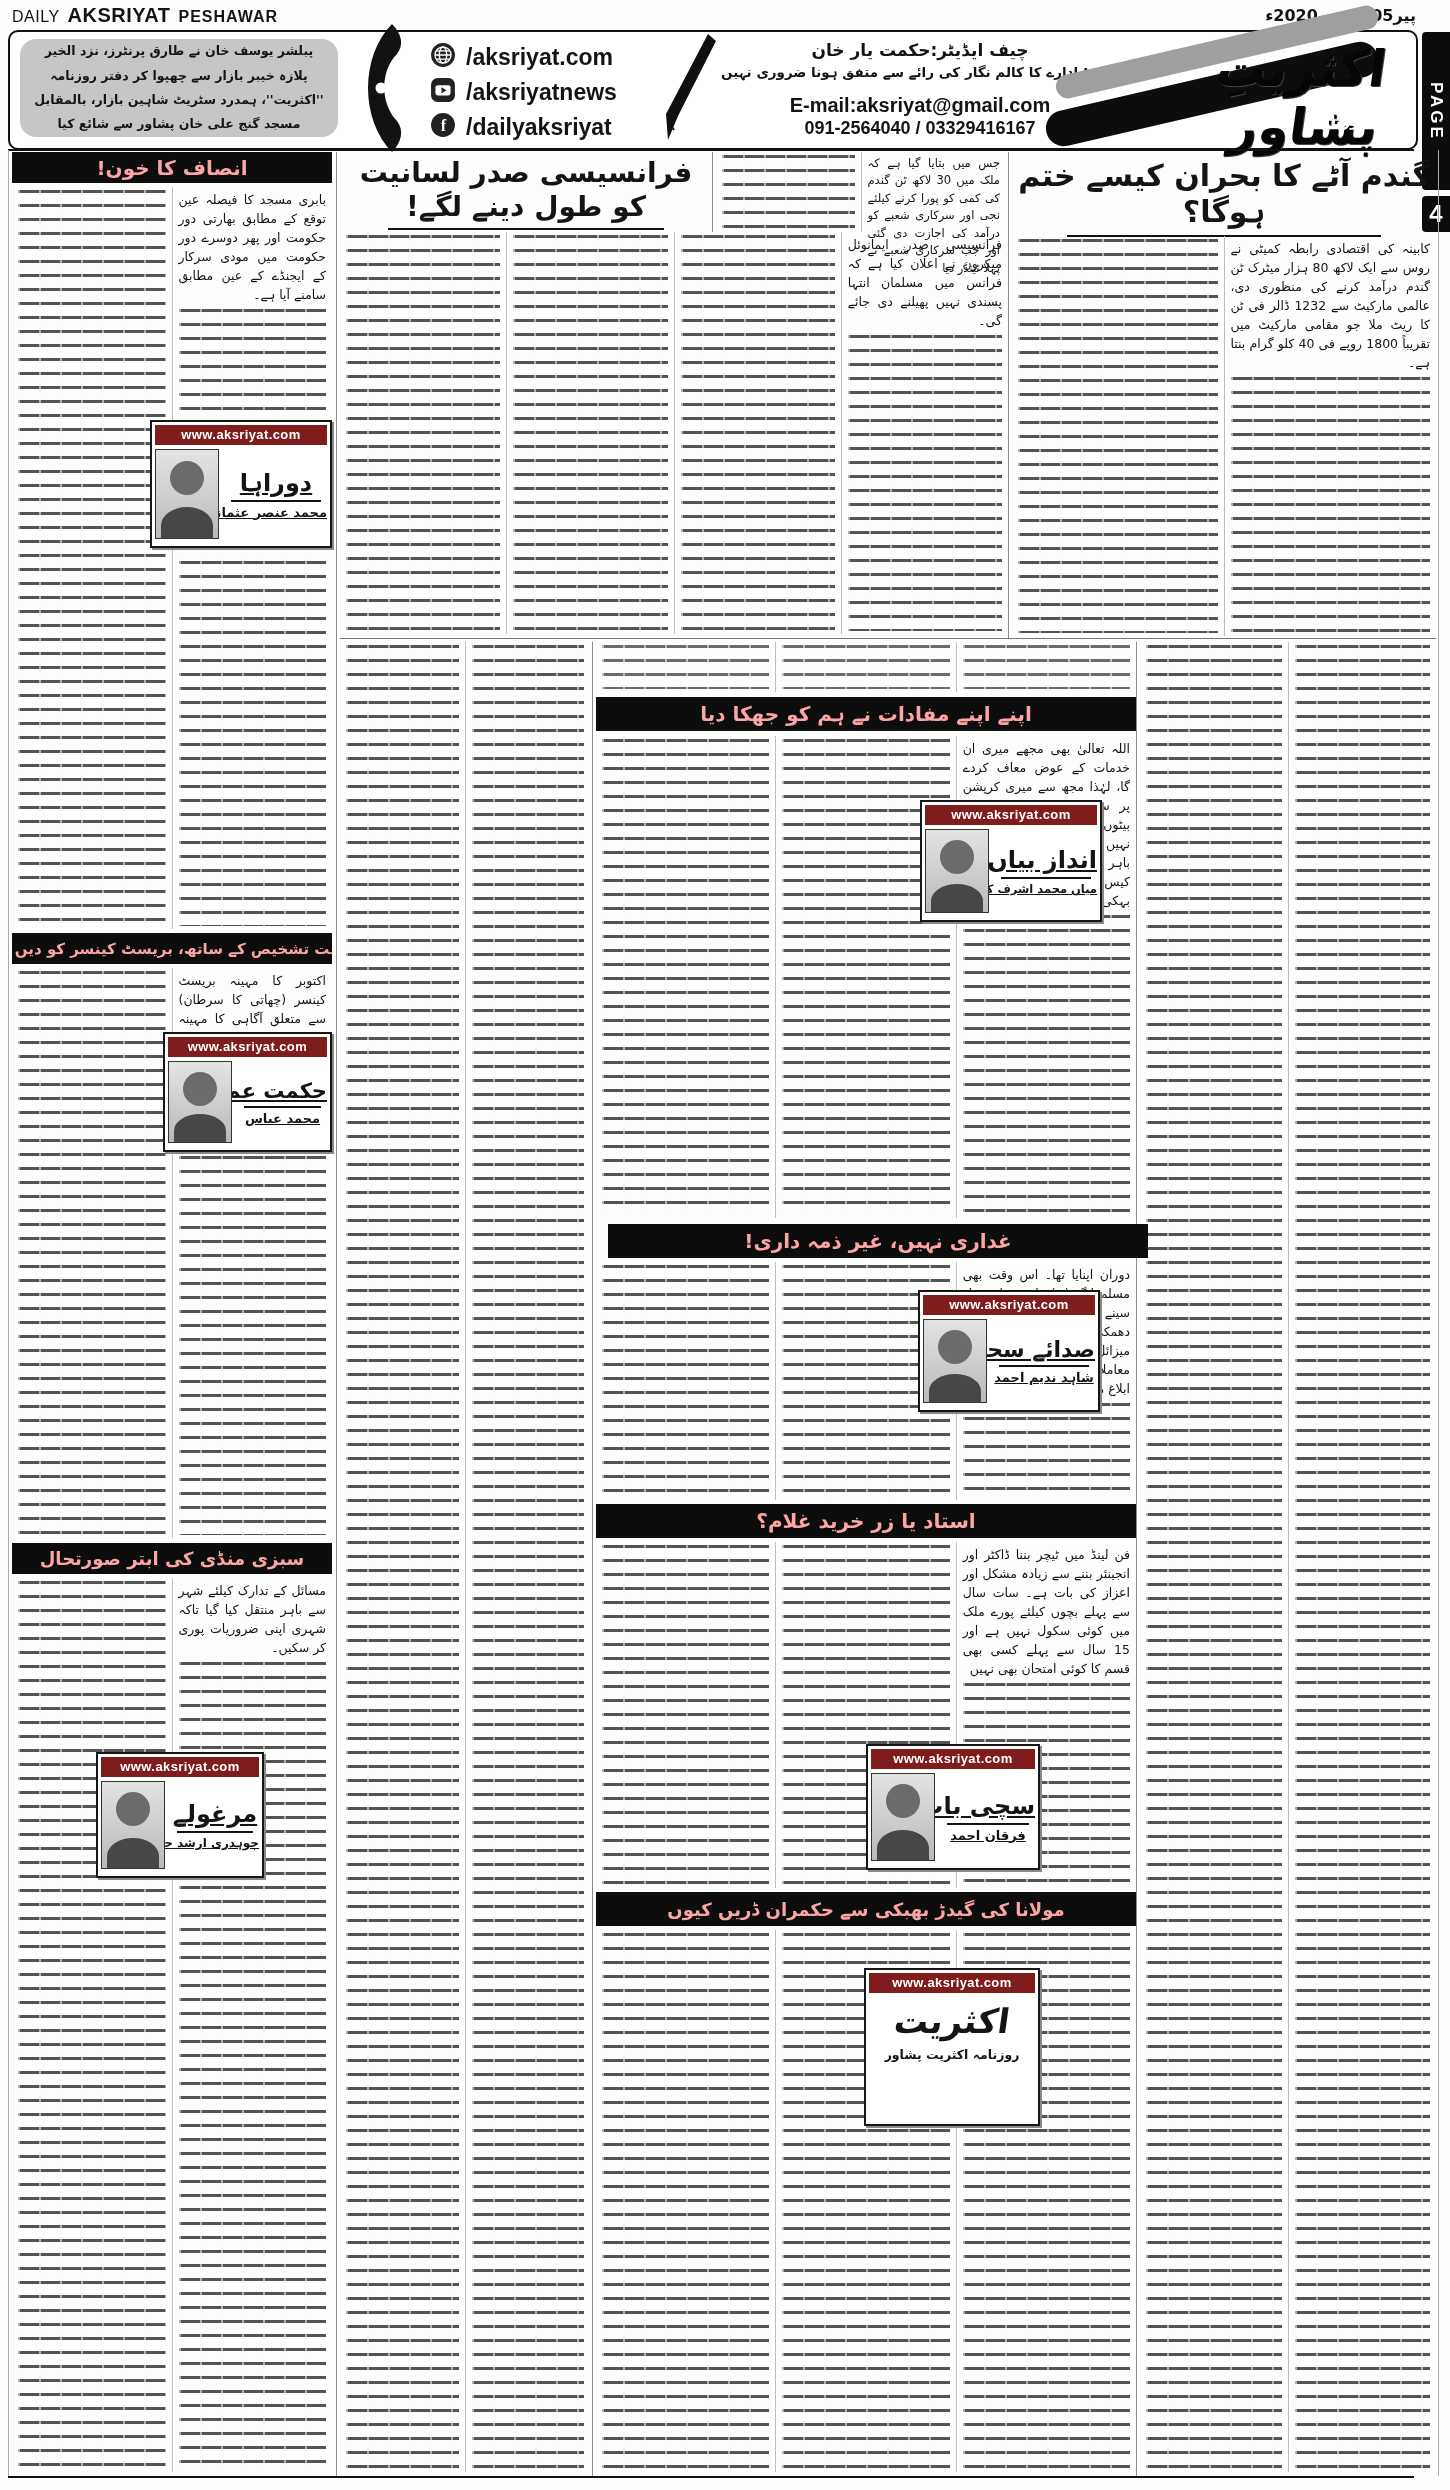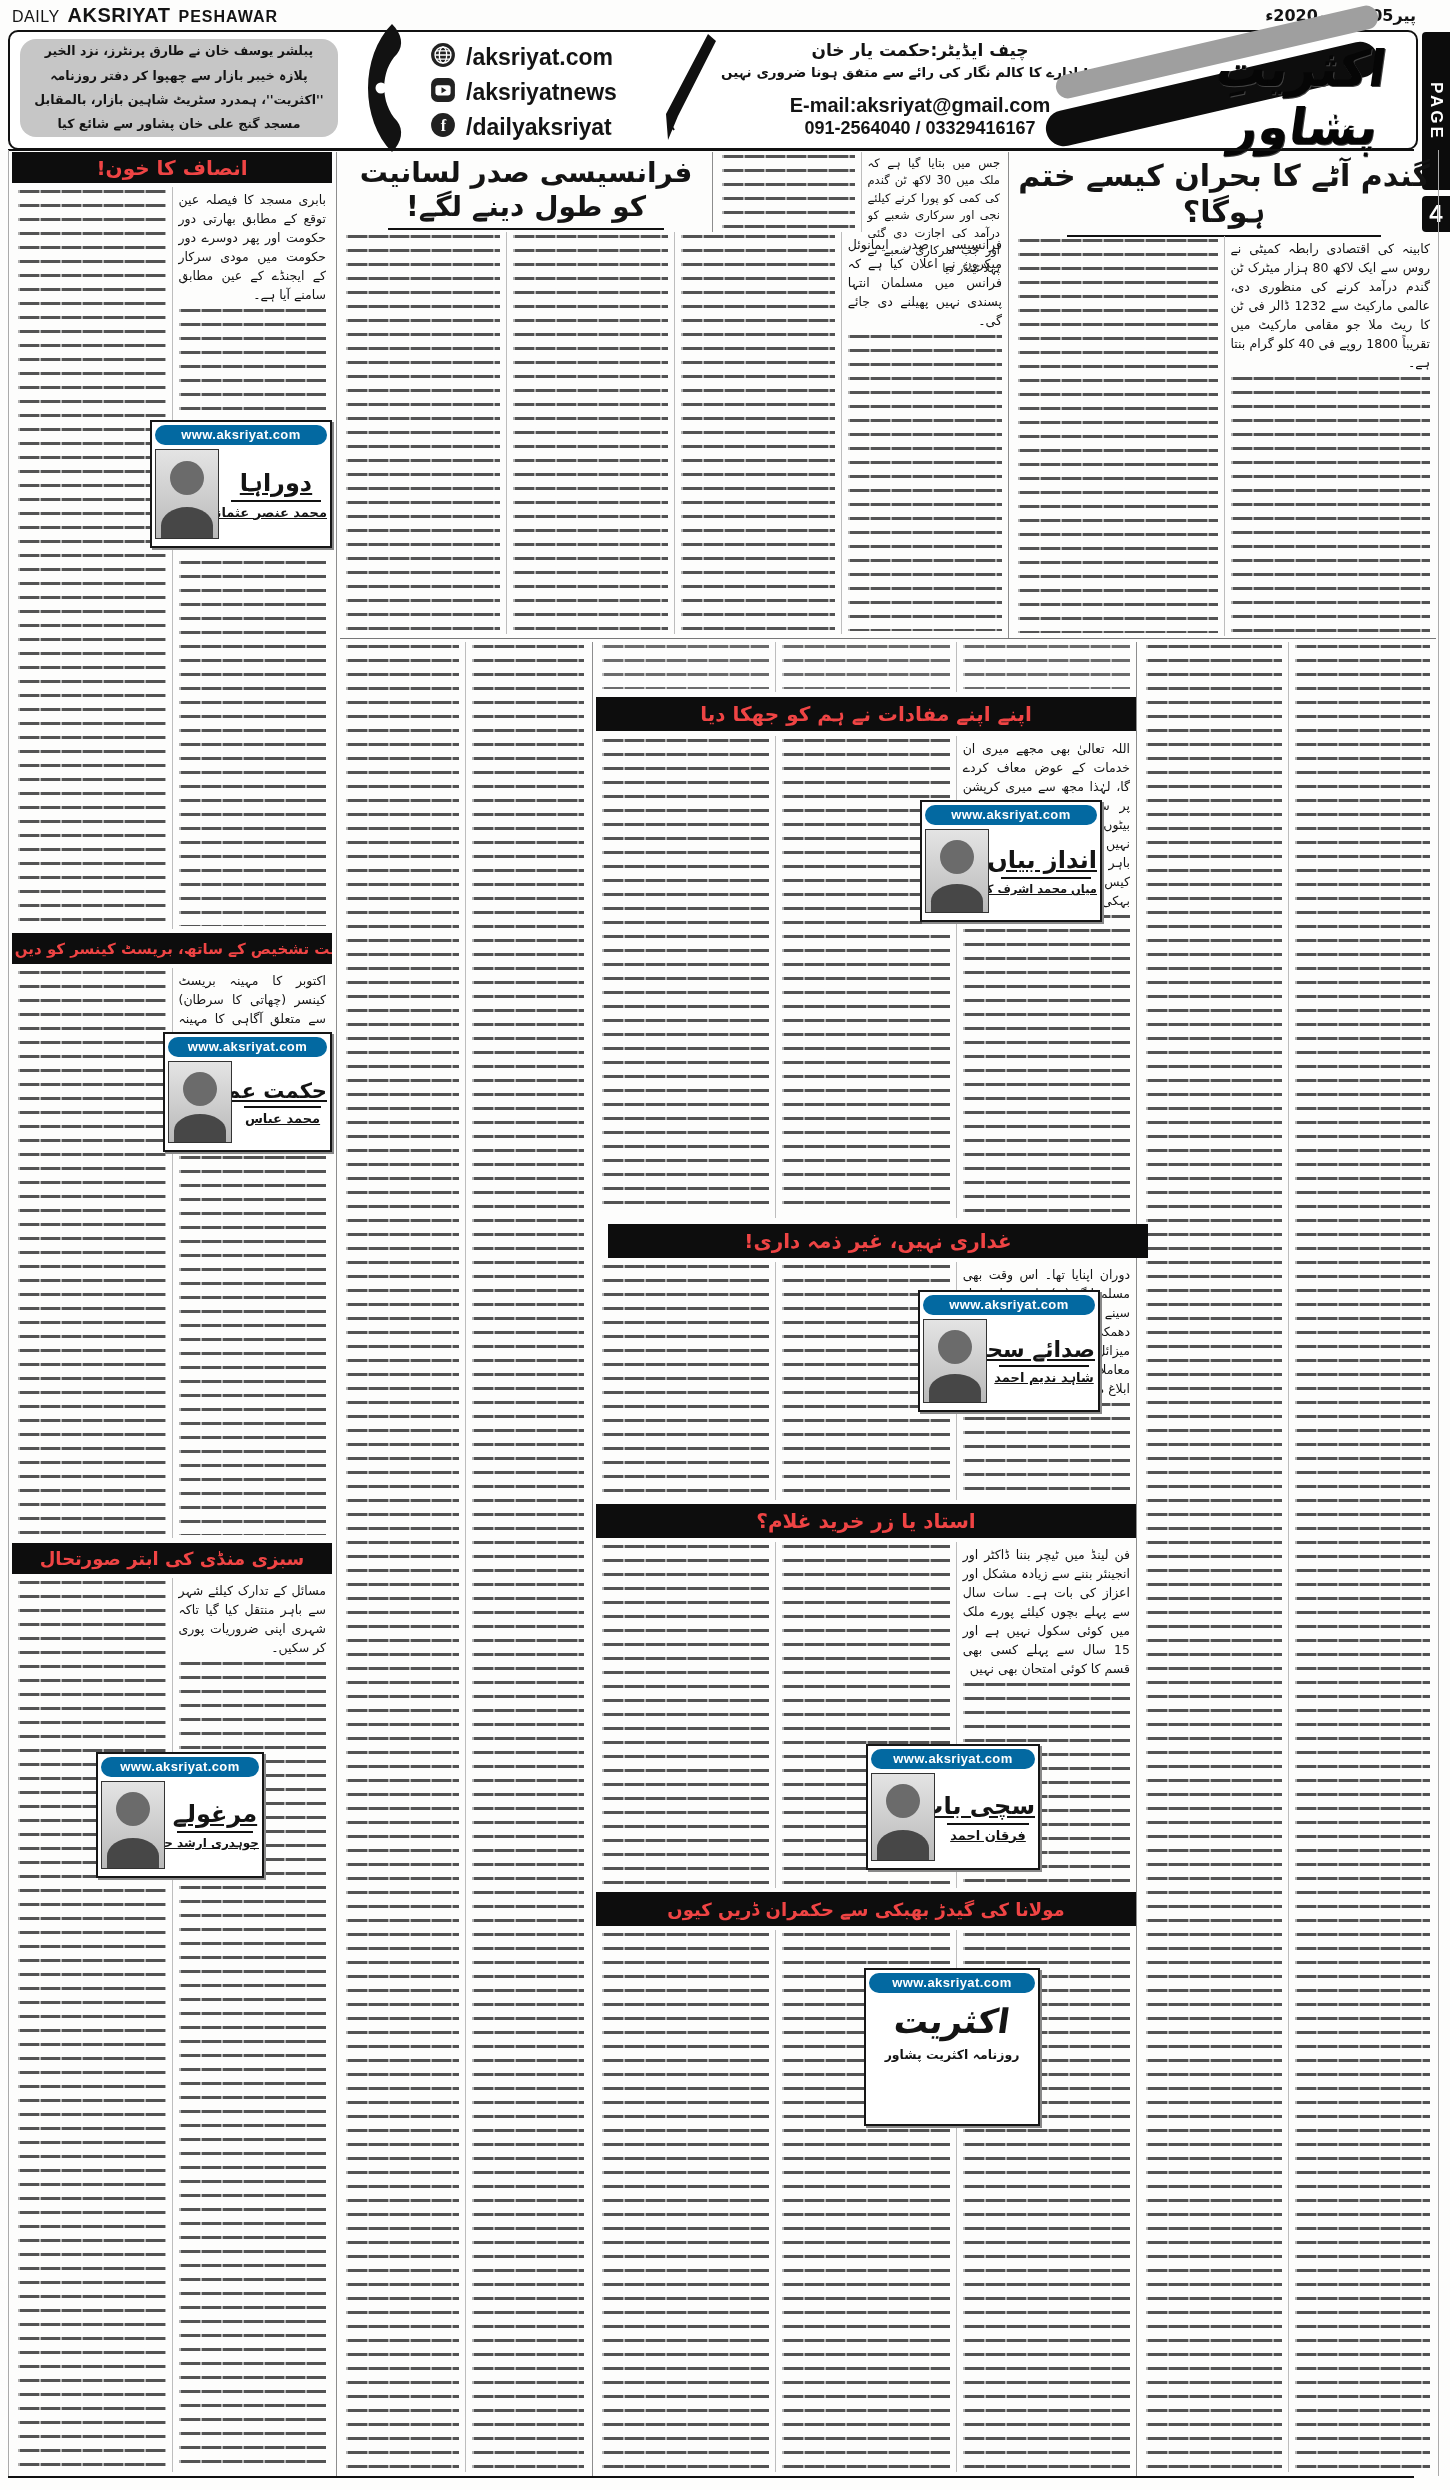--- a/index.html
+++ b/index.html
@@ -47,21 +47,21 @@
         border-radius:4px 0 0 4px;display:flex;align-items:center;justify-content:center;}
   .ptab span{writing-mode:vertical-rl;color:#fff;font:800 17px/1 "Liberation Sans",sans-serif;letter-spacing:3px;}
   .pnum{position:absolute;right:0;top:196px;width:28px;height:36px;background:#0c0c0c;color:#fff;
         font:800 24px/36px "Liberation Sans",sans-serif;text-align:center;border-radius:4px 0 0 4px;}
 
   
   .hrule{position:absolute;background:#111;}
   .vrule{position:absolute;background:#8d8d8d;width:1px;}
 
   
-  .hbar{position:absolute;background:#0d0d0d;color:#ef4444;display:flex;align-items:center;
+  .hbar{position:absolute;background:#0d0d0d;color:#fca5a5;display:flex;align-items:center;
         justify-content:center;font-weight:800;overflow:hidden;white-space:nowrap;}
   
   .oh{position:absolute;text-align:center;}
   .oh .t{font-weight:800;line-height:1.2;}
   .oh .rule{height:2px;background:#111;margin:5px auto 0;width:74%;}
 
   
   .art{position:absolute;}
   .cols{display:flex;flex-direction:row-reverse;height:100%;}
   .col{flex:1;padding:3px 6px;display:flex;flex-direction:column;min-width:0;}
@@ -69,22 +69,22 @@
   .excerpt{margin:0 0 5px;font-size:12.5px;line-height:1.52;text-align:justify;direction:rtl;}
   .greek{flex:1;opacity:.82;
     background-image:
       repeating-linear-gradient(90deg, rgba(253,253,252,.55) 0 2px, transparent 2px 21px),
       repeating-linear-gradient(180deg,#2e2e2e 0 2.6px, transparent 2.6px 14px);}
   .greek.light{opacity:.7;}
 
   
   .colbox{position:absolute;border:2px solid #161616;background:#fff;padding:3px;box-sizing:border-box;
           box-shadow:2px 2px 0 #888;}
-  .colbox .site{background:#0369a1;color:#fff;text-align:center;
-                font:700 13px/20px "Liberation Sans",sans-serif;letter-spacing:.4px;border-radius:10px;}
+  .colbox .site{background:#7f1d1d;color:#fff;text-align:center;
+                font:700 13px/20px "Liberation Sans",sans-serif;letter-spacing:.4px;}
   .colbox .row{display:flex;gap:6px;padding-top:4px;height:calc(100% - 24px);box-sizing:border-box;}
   .pic{width:62px;border:1px solid #333;background:linear-gradient(#e4e4e4,#b9b9b9);
        position:relative;overflow:hidden;flex:none;}
   .pic::before{content:"";position:absolute;left:50%;top:12%;width:34px;height:34px;margin-left:-17px;
                border-radius:50%;background:#6b6b6b;}
   .pic::after{content:"";position:absolute;left:8%;bottom:-6px;width:84%;height:42%;
               border-radius:50% 50% 0 0;background:#474747;}
   .colbox .meta{flex:1;text-align:center;direction:rtl;display:flex;flex-direction:column;justify-content:center;min-width:0;text-decoration:underline;}
   .colbox .title{font-size:24px;font-weight:900;white-space:nowrap;}
   .colbox .trule{height:2px;background:#111;margin:3px 6px;}

